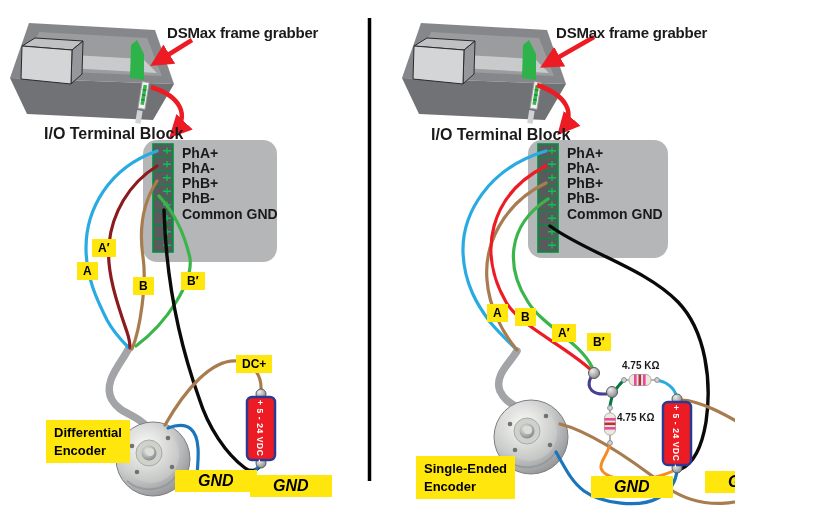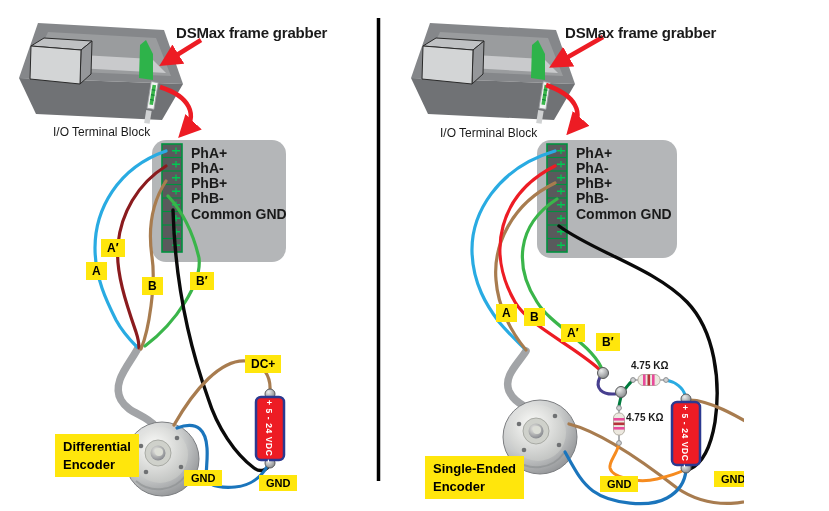--- a/index.html
+++ b/index.html
@@ -1,30 +1,30 @@
 <!DOCTYPE html>
 <html><head>
 <meta charset="utf-8">
 <style>
   html,body { margin:0; padding:0; background:#ffffff; }
   .canvas {
     position:relative; width:735px; height:511px; background:#ffffff;
-    font-family:"Liberation Sans", sans-serif; overflow:hidden;margin-left:9px;
+    font-family:"Liberation Sans", sans-serif; overflow:hidden;
   }
   svg.layer { position:absolute; left:0; top:0; }
   .txt { position:absolute; color:#1a1a1a; white-space:nowrap; }
   .title { font-size:15px; font-weight:600; letter-spacing:-0.2px; }
-  .io    { font-size:12px; font-weight:400; }
+  .io    { font-size:16px; font-weight:700; }
   .pin   { font-size:14px; font-weight:600; }
   .res   { font-size:10px; font-weight:600; }
   .chip {
     position:absolute; background:#ffe60c; color:#000;
     font-weight:700; font-size:12px; padding:2px 6px; white-space:nowrap;
   }
-  .chip.gnd { font-size:11px; padding:2px 7px; }
+  .chip.gnd { font-size:16px; padding:2px 23px;font-style:italic; }
   .chip.enc { font-weight:600; font-size:13px; line-height:1.35; padding:4px 8px; }
   .chip.enc span { display:block; }
   .batt-txt {
     position:absolute; writing-mode:vertical-rl; color:#ffffff;
     font-size:8.5px; font-weight:700; letter-spacing:0.6px; white-space:nowrap;
   }
 </style>
 </head>
 <body>
 
@@ -211,21 +211,21 @@
 <div class="txt pin" style="left:567px; top:190px;">PhB-</div>
 <div class="txt pin" style="left:567px; top:206px;">Common GND</div>
 
 <div class="chip" style="left:92px;  top:239px;">A′</div>
 <div class="chip" style="left:77px;  top:262px;">A</div>
 <div class="chip" style="left:133px; top:277px;">B</div>
 <div class="chip" style="left:181px; top:272px;">B′</div>
 <div class="chip" style="left:236px; top:355px;">DC+</div>
 <div class="chip gnd" style="left:175px; top:470px;">GND</div>
 <div class="chip gnd" style="left:250px; top:475px;">GND</div>
-<div class="chip enc" style="left:46px; top:434px;">
+<div class="chip enc" style="left:46px; top:420px;">
   <span>Differential</span>
   <span>Encoder</span>
 </div>
 
 <div class="chip" style="left:487px; top:304px;">A</div>
 <div class="chip" style="left:515px; top:308px;">B</div>
 <div class="chip" style="left:552px; top:324px;">A′</div>
 <div class="chip" style="left:587px; top:333px;">B′</div>
 <div class="chip" style="left:743px; top:446px;">DC+</div>
 <div class="chip gnd" style="left:591px; top:476px;">GND</div>

